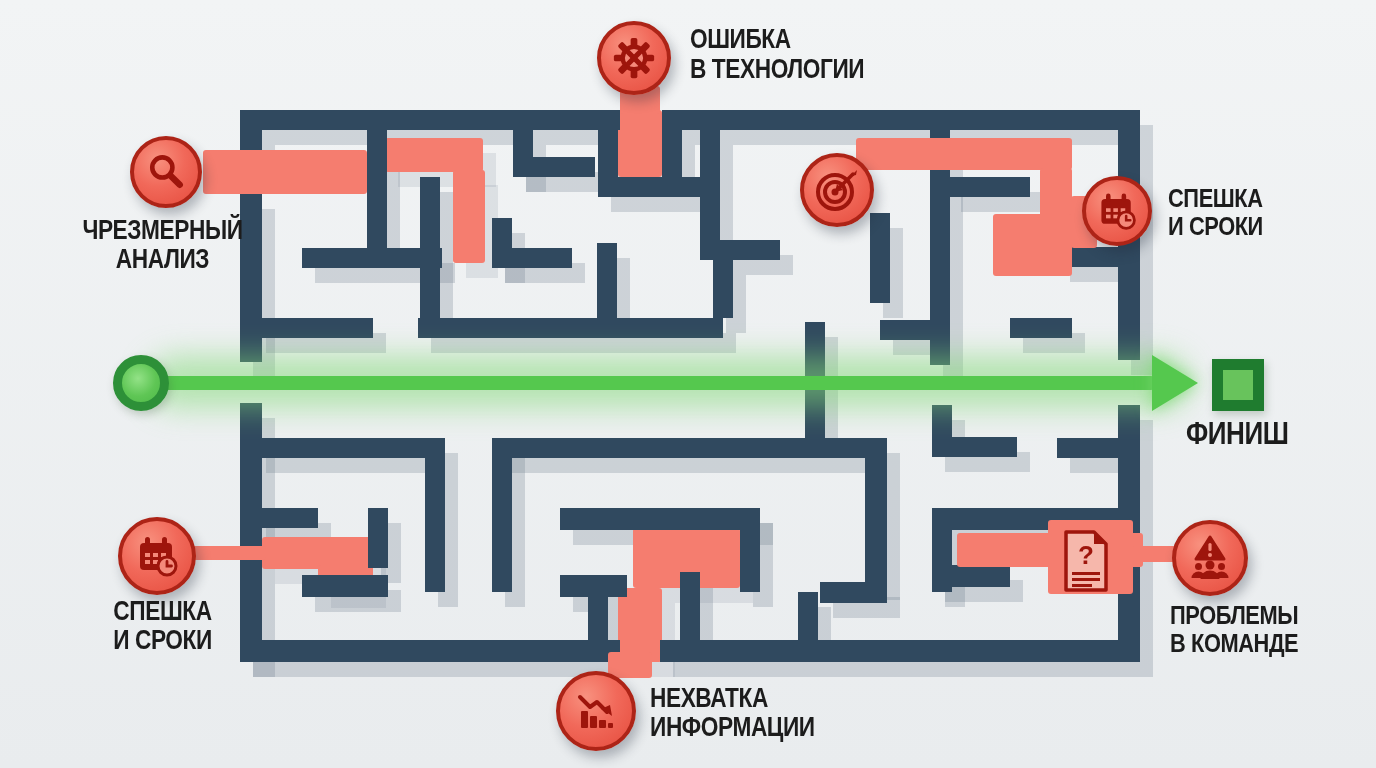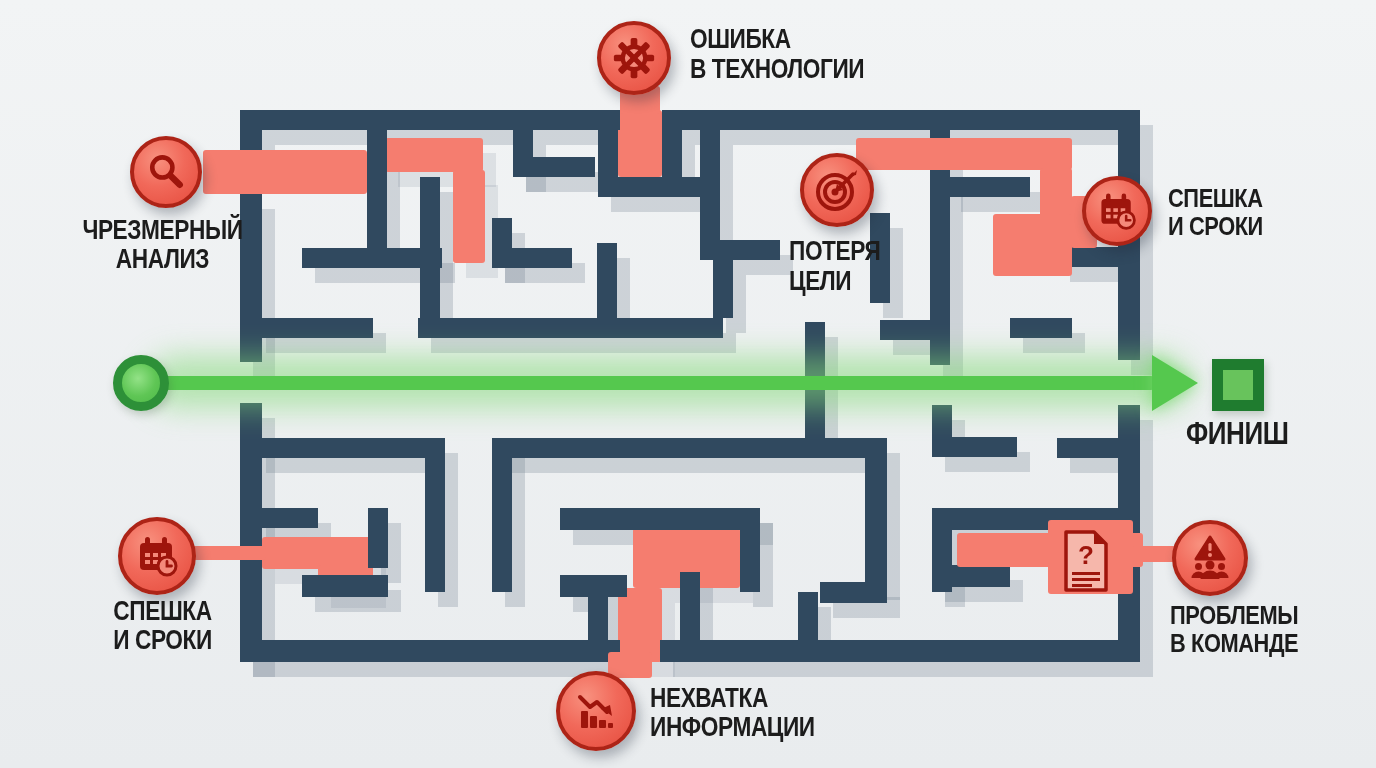--- a/index.html
+++ b/index.html
@@ -314,24 +314,20 @@
 
   <div id="label-layer">
     <div class="label" style="left:690px;top:24px;font-size:27px;line-height:30px">
       <div class="ln">ОШИБКА</div>
       <div class="ln">В ТЕХНОЛОГИИ</div>
     </div>
     <div class="label center" style="left:55px;top:216px;width:215px;font-size:27px;line-height:29px">
       <div class="ln">ЧРЕЗМЕРНЫЙ</div>
       <div class="ln">АНАЛИЗ</div>
     </div>
-    <div class="label" style="left:789px;top:236px;font-size:27px;line-height:30px">
-      <div class="ln">ПОТЕРЯ</div>
-      <div class="ln">ЦЕЛИ</div>
-    </div>
     <div class="label" style="left:1168px;top:184px;font-size:26px;line-height:28px">
       <div class="ln">СПЕШКА</div>
       <div class="ln">И СРОКИ</div>
     </div>
     <div class="label" style="left:1186px;top:417px;font-size:31px;line-height:33px">
       <div class="ln">ФИНИШ</div>
     </div>
     <div class="label center" style="left:75px;top:597px;width:175px;font-size:27px;line-height:29px">
       <div class="ln">СПЕШКА</div>
       <div class="ln">И СРОКИ</div>

